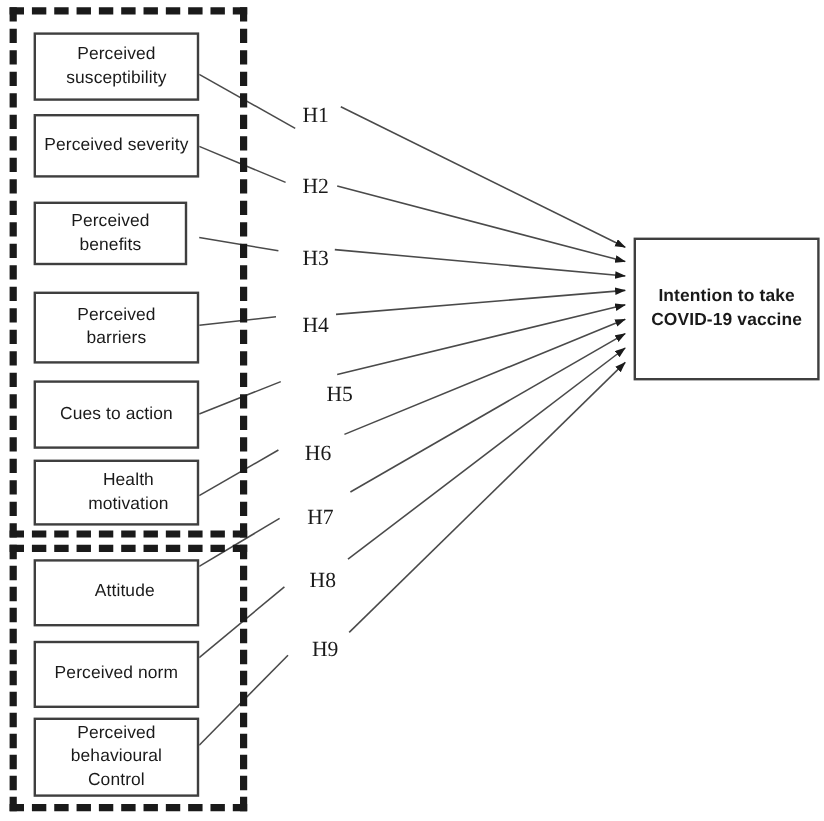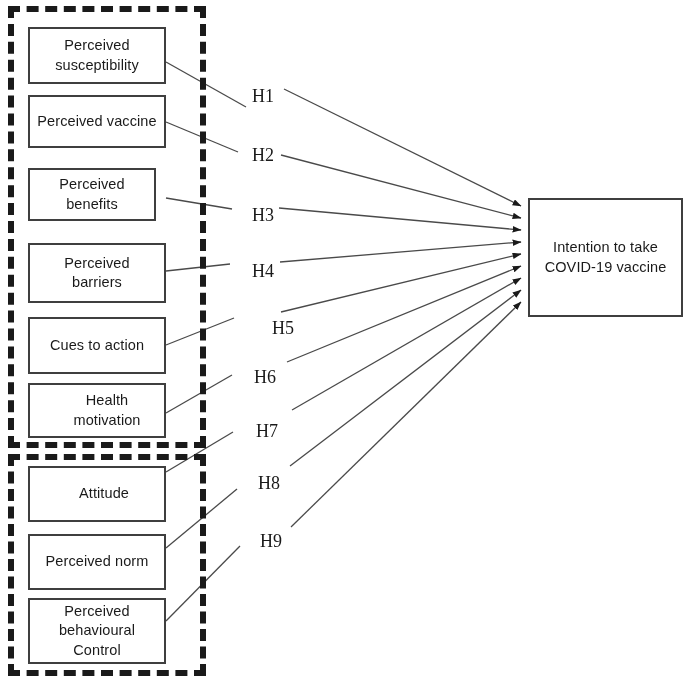--- a/index.html
+++ b/index.html
@@ -42,20 +42,21 @@
     text-align: center;
     font-size: 14.5px;
     line-height: 1.32;
     color: #1a1a1a;
     padding: 2px 6px;
     letter-spacing: 0.1px;
   }
   .node-box.target {
     border: 2px solid #a3a3a3;
     font-size: 14.5px;
+    font-weight: bold;
   }
   .hyp-label {
     position: absolute;
     font-size: 18px;
     color: #1a1a1a;
     white-space: nowrap;
     font-family: "Liberation Serif", serif;
   }
 </style>
 </head>
@@ -107,21 +108,21 @@
           <line x1="291" y1="527" x2="521" y2="302" stroke="#4a4a4a" stroke-width="1.3" marker-end="url(#arrowhead)"></line>
         </g>
       </g>
   </svg>
 
   <div class="group-frame" style="left: 8px; top: 6px; width: 198px; height: 442px; border-color: rgb(26, 26, 26);"></div>
   <div class="group-frame" style="left: 8px; top: 454px; width: 198px; height: 222px; border-color: rgb(26, 26, 26);"></div>
 
   <div id="predictor-nodes">
       <div class="node-box" style="left: 28px; top: 27px; width: 138px; height: 57px; border-color: rgb(63, 63, 63); color: rgb(26, 26, 26);">Perceived<br>susceptibility</div>
-      <div class="node-box" style="left: 28px; top: 95px; width: 138px; height: 53px; border-color: rgb(63, 63, 63); color: rgb(26, 26, 26);">Perceived vaccine</div>
+      <div class="node-box" style="left: 28px; top: 95px; width: 138px; height: 53px; border-color: rgb(63, 63, 63); color: rgb(26, 26, 26);">Perceived severity</div>
       <div class="node-box" style="left: 28px; top: 168px; width: 128px; height: 53px; border-color: rgb(63, 63, 63); color: rgb(26, 26, 26);">Perceived benefits</div>
       <div class="node-box" style="left: 28px; top: 243px; width: 138px; height: 60px; border-color: rgb(63, 63, 63); color: rgb(26, 26, 26);">Perceived<br>barriers</div>
       <div class="node-box" style="left: 28px; top: 317px; width: 138px; height: 57px; border-color: rgb(63, 63, 63); color: rgb(26, 26, 26);">Cues to action</div>
       <div class="node-box" style="left: 28px; top: 383px; width: 138px; height: 55px; border-color: rgb(63, 63, 63); color: rgb(26, 26, 26); padding-left: 26px;">Health motivation</div>
       <div class="node-box" style="left: 28px; top: 466px; width: 138px; height: 56px; border-color: rgb(63, 63, 63); color: rgb(26, 26, 26); padding-left: 20px;">Attitude</div>
       <div class="node-box" style="left: 28px; top: 534px; width: 138px; height: 56px; border-color: rgb(63, 63, 63); color: rgb(26, 26, 26);">Perceived norm</div>
       <div class="node-box" style="left: 28px; top: 598px; width: 138px; height: 66px; border-color: rgb(63, 63, 63); color: rgb(26, 26, 26);">Perceived<br>behavioural<br>Control</div>
     </div>
 
   <div class="node-box target" style="left: 528px; top: 198px; width: 155px; height: 119px; border-color: rgb(63, 63, 63); color: rgb(26, 26, 26);">Intention to take<br>COVID-19 vaccine</div>

